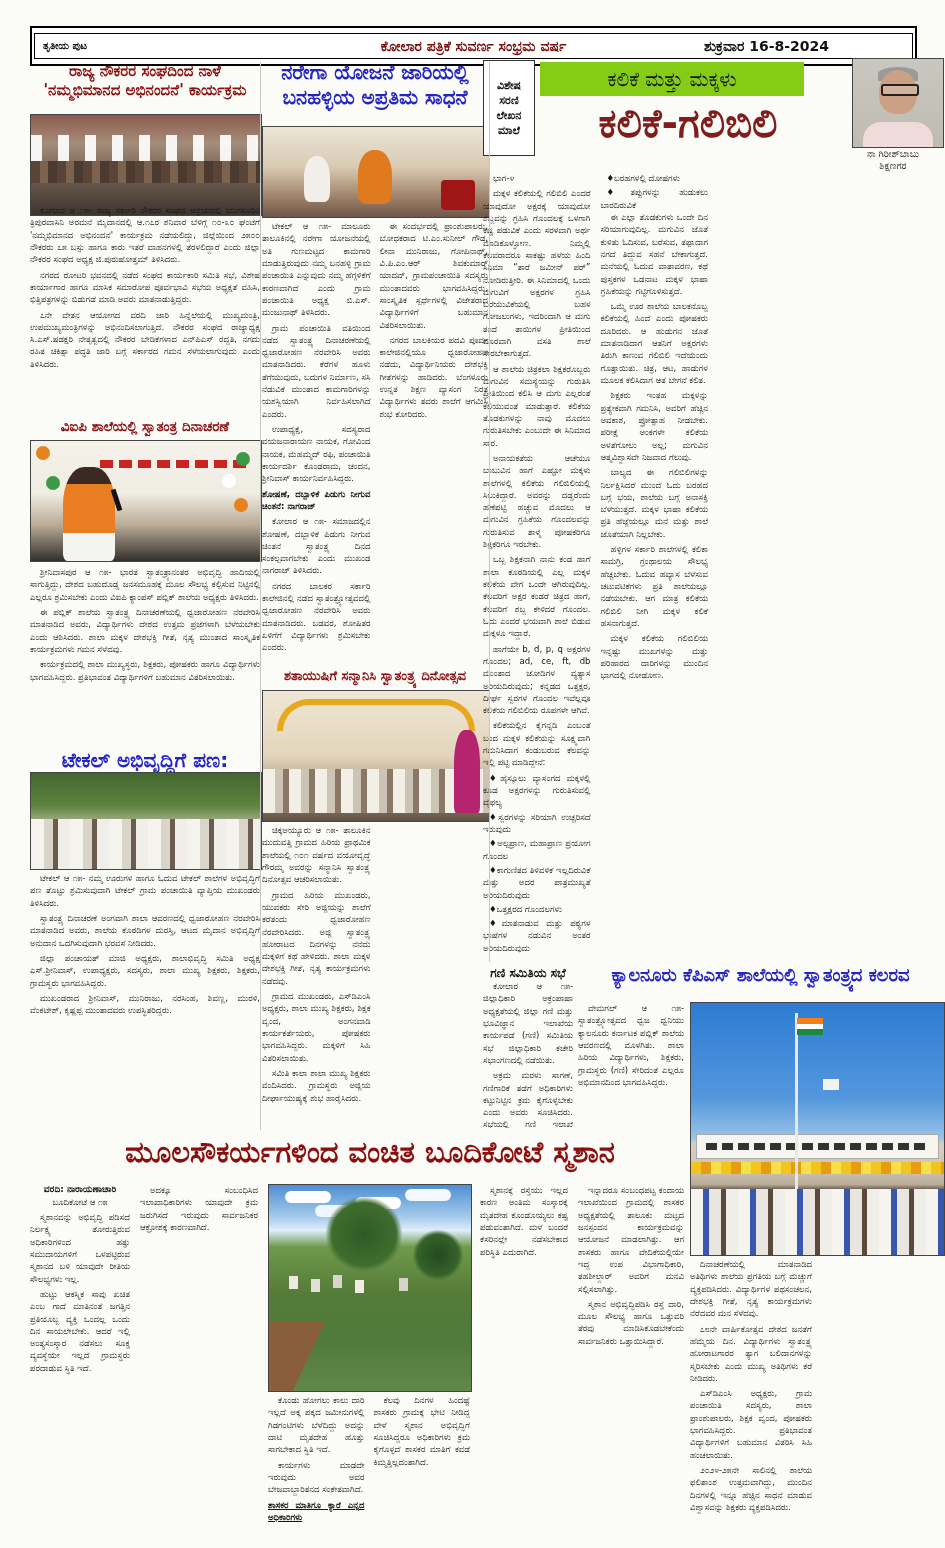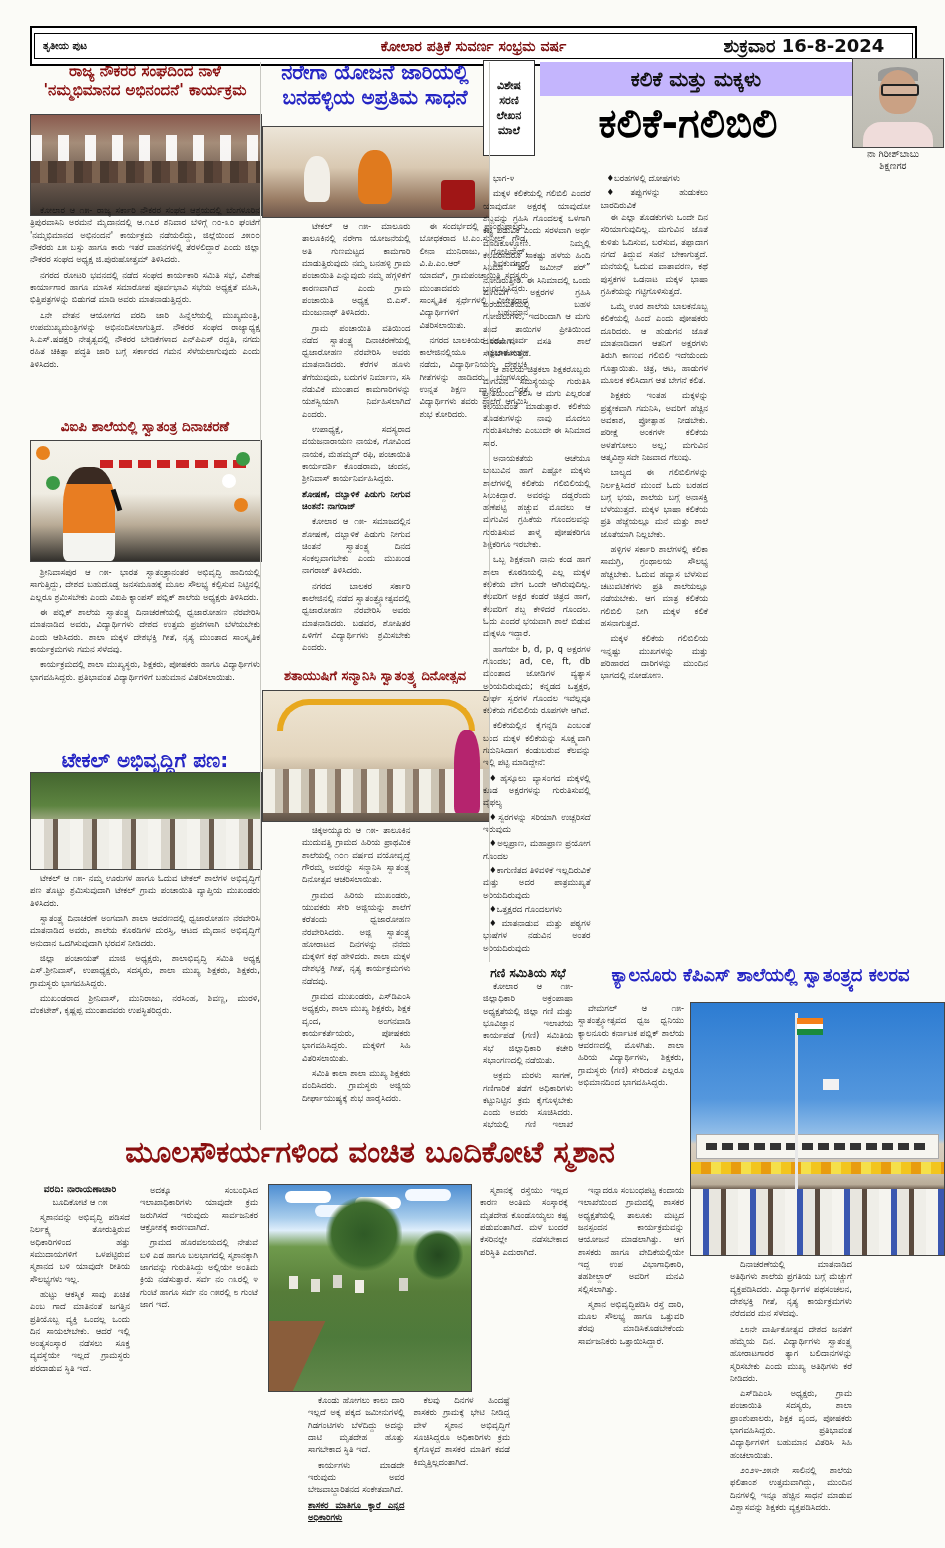--- a/index.html
+++ b/index.html
@@ -5,33 +5,33 @@
   html,body{margin:0;padding:0;background:#d9d9d9;}
   .page{position:relative;width:945px;height:1548px;background:#fbfbf7;margin:0 auto;
         font-family:"DejaVu Sans",sans-serif;color:#111;overflow:hidden;}
   .abs{position:absolute;}
 
   
   .masthead{border:2px solid #000;background:#fff;display:flex;align-items:center;}
   .masthead .inner{flex:1;display:flex;align-items:center;border:1px solid #000;margin:2px;height:24px;padding:0 8px;}
   .mh-left{font-size:10px;font-weight:bold;width:200px;}
   .mh-center{flex:1;text-align:center;font-size:14px;font-weight:bold;color:#7a0b0b;}
-  .mh-right{width:200px;text-align:center;font-size:18px;font-weight:bold;}
+  .mh-right{width:200px;text-align:left;font-size:14px;font-weight:bold;}
 
   
   .hl{font-weight:bold;text-align:center;line-height:1.25;}
   .hl-red{color:#8a0f0f;}
   .hl-blue{color:#2525c4;}
-  .hl-maroon{color:#000000;}
+  .hl-maroon{color:#7f1d1d;}
   .sub-bold{font-weight:bold;text-align:center;color:#111;}
 
   
   .txt p{margin:0 0 3px;font-size:8.5px;line-height:1.45;text-align:justify;text-indent:10px;color:#161616;}
   .txt{overflow:hidden;}
-  .cols2{column-count:2;column-gap:9px;column-fill:auto;margin-left:40px;}
+  .cols2{column-count:2;column-gap:9px;column-fill:auto;}
   .cols4{column-count:4;column-gap:10px;column-fill:auto;}
   .part-label{font-size:9px;font-weight:normal;text-align:center;margin:0 0 4px;}
   .byline{font-size:9px;font-weight:bold;text-align:center;margin:0 0 2px;}
   .dateline{font-size:8.5px;text-align:center;margin:0 0 3px;}
   .bullets p{text-indent:6px;margin:0 0 2px;}
   .inline-sub{font-size:11.5px;font-weight:bold;text-align:center;text-indent:0 !important;line-height:1.3;margin:4px 0 4px;}
   .underline-sub{font-size:9px;font-weight:bold;text-decoration:underline;text-align:center;text-indent:0 !important;margin:3px 0;}
 
   
   .ph{border:1px solid #444;overflow:hidden;background:#cbb;}
@@ -188,22 +188,22 @@
     </div>
 
   <div class="abs" style="left:483px;top:60px;width:50px;height:94px;border:1px solid #333;background:#fff;
        display:flex;flex-direction:column;justify-content:center;gap:2px;text-align:center;font-size:11px;font-weight:bold;">
       <div>ವಿಶೇಷ</div>
       <div>ಸರಣಿ</div>
       <div>ಲೇಖನ</div>
       <div>ಮಾಲೆ</div>
     </div>
 
-  <div class="abs" style="left:540px;top:62px;width:312px;height:34px;background:#c4b5fd;display:flex;align-items:center;justify-content:center;
-       font-size:20px;font-weight:bold;color:#111;">ಕಲಿಕೆ ಮತ್ತು ಮಕ್ಕಳು</div>
+  <div class="abs" style="left:540px;top:62px;width:264px;height:34px;background:#84cc16;display:flex;align-items:center;justify-content:center;
+       font-size:20px;font-weight:normal;color:#111;">ಕಲಿಕೆ ಮತ್ತು ಮಕ್ಕಳು</div>
 
   <div class="abs hl hl-maroon" style="left:528px;top:98px;width:320px;font-size:40px;">ಕಲಿಕೆ-ಗಲಿಬಿಲಿ</div>
 
   <div class="abs ph ph6" style="left:852px;top:58px;width:90px;height:88px;">
     <div class="hair"></div>
     <div class="head"></div>
     <div class="glasses"></div>
     <div class="shirt"></div>
   </div>
   <div class="abs" style="left:842px;top:148px;width:102px;text-align:center;font-size:9.5px;line-height:1.25;">
@@ -278,21 +278,20 @@
     <div class="byline">ವರದಿ: ನಾರಾಯಣಾಚಾರಿ</div>
     <div class="dateline">ಬೂದಿಕೋಟೆ ಆ ೧೫</div>
     <div class="txt" style="height:330px;">
         <p>ಸ್ಮಶಾನವನ್ನು ಅಭಿವೃದ್ಧಿ ಪಡಿಸದೆ ನಿರ್ಲಕ್ಷ್ಯ ತೋರುತ್ತಿರುವ ಅಧಿಕಾರಿಗಳಿಂದ ಹತ್ತು ಸಮುದಾಯಗಳಿಗೆ ಒಳಪಟ್ಟಿರುವ ಸ್ಮಶಾನದ ಬಳಿ ಯಾವುದೇ ರೀತಿಯ ಸೌಲಭ್ಯಗಳು ಇಲ್ಲ.</p>
         <p>ಹುಟ್ಟು ಆಕಸ್ಮಿಕ ಸಾವು ಖಚಿತ ಎಂಬ ಗಾದೆ ಮಾತಿನಂತೆ ಜಗತ್ತಿನ ಪ್ರತಿಯೊಬ್ಬ ವ್ಯಕ್ತಿ ಒಂದಲ್ಲ ಒಂದು ದಿನ ಸಾಯಲೇಬೇಕು. ಆದರೆ ಇಲ್ಲಿ ಅಂತ್ಯಸಂಸ್ಕಾರ ನಡೆಸಲು ಸೂಕ್ತ ವ್ಯವಸ್ಥೆಯೇ ಇಲ್ಲದೆ ಗ್ರಾಮಸ್ಥರು ಪರದಾಡುವ ಸ್ಥಿತಿ ಇದೆ.</p>
       </div>
   </div>
 
   <div class="abs txt" style="left:140px;top:1184px;width:118px;height:360px;">
       <p>ಅದಕ್ಕೂ ಸಂಬಂಧಿಸಿದ ಇಲಾಖಾಧಿಕಾರಿಗಳು ಯಾವುದೇ ಕ್ರಮ ಜರುಗಿಸದೆ ಇರುವುದು ಸಾರ್ವಜನಿಕರ ಆಕ್ರೋಶಕ್ಕೆ ಕಾರಣವಾಗಿದೆ.</p>
-      <p>ಗ್ರಾಮದ ಹೊರವಲಯದಲ್ಲಿ ನೇತುವೆ ಬಳಿ ಎಡ ಹಾಗೂ ಬಲಭಾಗದಲ್ಲಿ ಸ್ಮಶಾನಕ್ಕಾಗಿ ಜಾಗವನ್ನು ಗುರುತಿಸಿದ್ದು ಅಲ್ಲಿಯೇ ಅಂತಿಮ ಕ್ರಿಯೆ ನಡೆಸುತ್ತಾರೆ. ಸರ್ವೆ ನಂ ೧೩ರಲ್ಲಿ ೪ ಗುಂಟೆ ಹಾಗೂ ಸರ್ವೆ ನಂ ೧೫ರಲ್ಲಿ ೮ ಗುಂಟೆ ಜಾಗ ಇದೆ.</p>
     </div>
 
   <div class="abs ph ph7" style="left:268px;top:1184px;width:202px;height:206px;">
     <div class="cloud"></div>
     <div class="tree"></div>
     <div class="tree2"></div>
     <div class="stones"></div>
     <div class="path"></div>
   </div>
 

